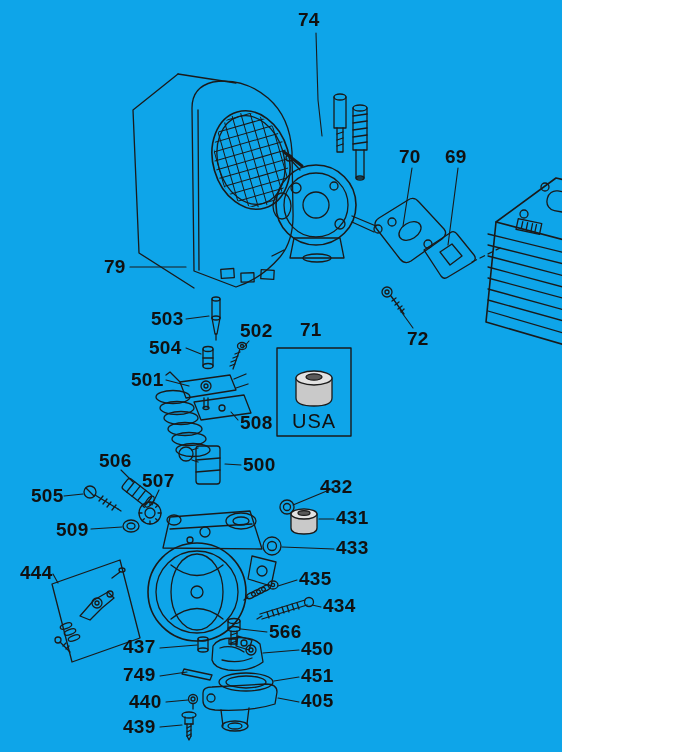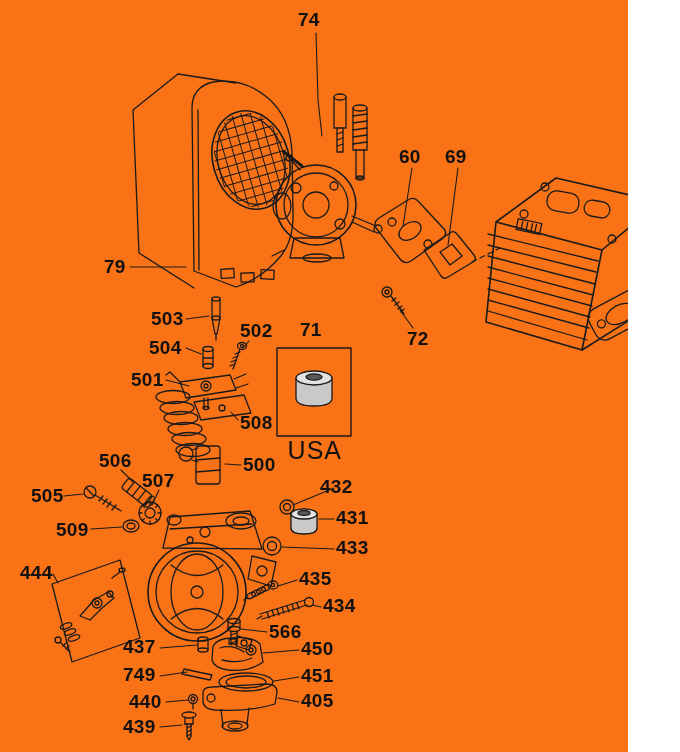--- a/index.html
+++ b/index.html
@@ -1,27 +1,27 @@
 <!DOCTYPE html>
 <html><head>
 <meta charset="utf-8">
 <style>
   html,body{margin:0;padding:0;background:#fff;}
   .stage{
-    position:relative;width:628px;height:752px;background:#f97316;
+    position:relative;width:562px;height:752px;background:#0ea5e9;
     font-family:"Liberation Sans",sans-serif;overflow:hidden;
   }
   .stage svg{position:absolute;left:0;top:0;}
   .lbl{
     position:absolute;font-size:19px;font-weight:700;color:#111;
     line-height:1;letter-spacing:.3px;user-select:none;white-space:nowrap;
   }
   .usa{
-    position:absolute;font-size:25px;font-weight:400;color:#111;
-    width:56px;text-align:right;letter-spacing:1px;margin-top:26px;
+    position:absolute;font-size:20px;font-weight:400;color:#111;
+    width:56px;text-align:center;letter-spacing:1px;
   }
 </style>
 </head>
 <body>
 
 <div class="stage">
 
 <svg width="680" height="752" viewBox="0 0 680 752">
   <defs>
     <clipPath id="grilleClip">
@@ -436,21 +436,21 @@
       <line x1="166" y1="702" x2="188" y2="700"></line>
       <line x1="299" y1="702" x2="278" y2="698"></line>
       <line x1="160" y1="727" x2="182" y2="725"></line>
     </g>
 
   </g>
 </svg>
 
 <div class="lbl" style="left:298px;top:10px">74</div>
 <div class="lbl" style="left:104px;top:257px">79</div>
-<div class="lbl" style="left:399px;top:147px">60</div>
+<div class="lbl" style="left:399px;top:147px">70</div>
 <div class="lbl" style="left:445px;top:147px">69</div>
 <div class="lbl" style="left:407px;top:329px">72</div>
 <div class="lbl" style="left:300px;top:320px">71</div>
 <div class="lbl" style="left:151px;top:309px">503</div>
 <div class="lbl" style="left:149px;top:338px">504</div>
 <div class="lbl" style="left:240px;top:321px">502</div>
 <div class="lbl" style="left:131px;top:370px">501</div>
 <div class="lbl" style="left:240px;top:413px">508</div>
 <div class="lbl" style="left:243px;top:455px">500</div>
 <div class="lbl" style="left:99px;top:451px">506</div>

